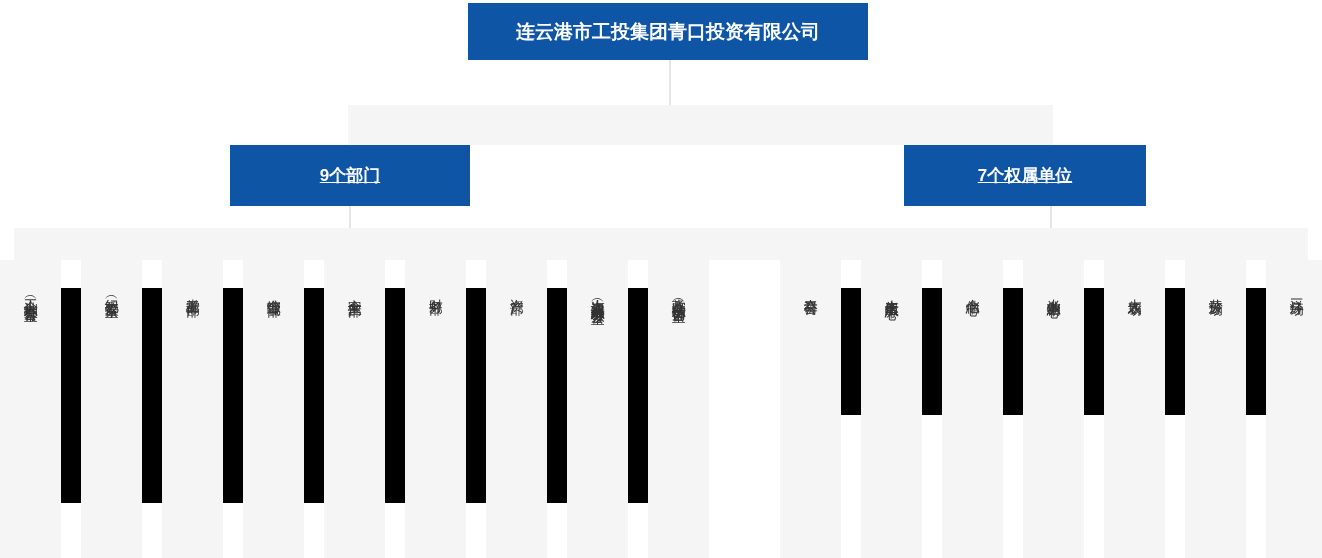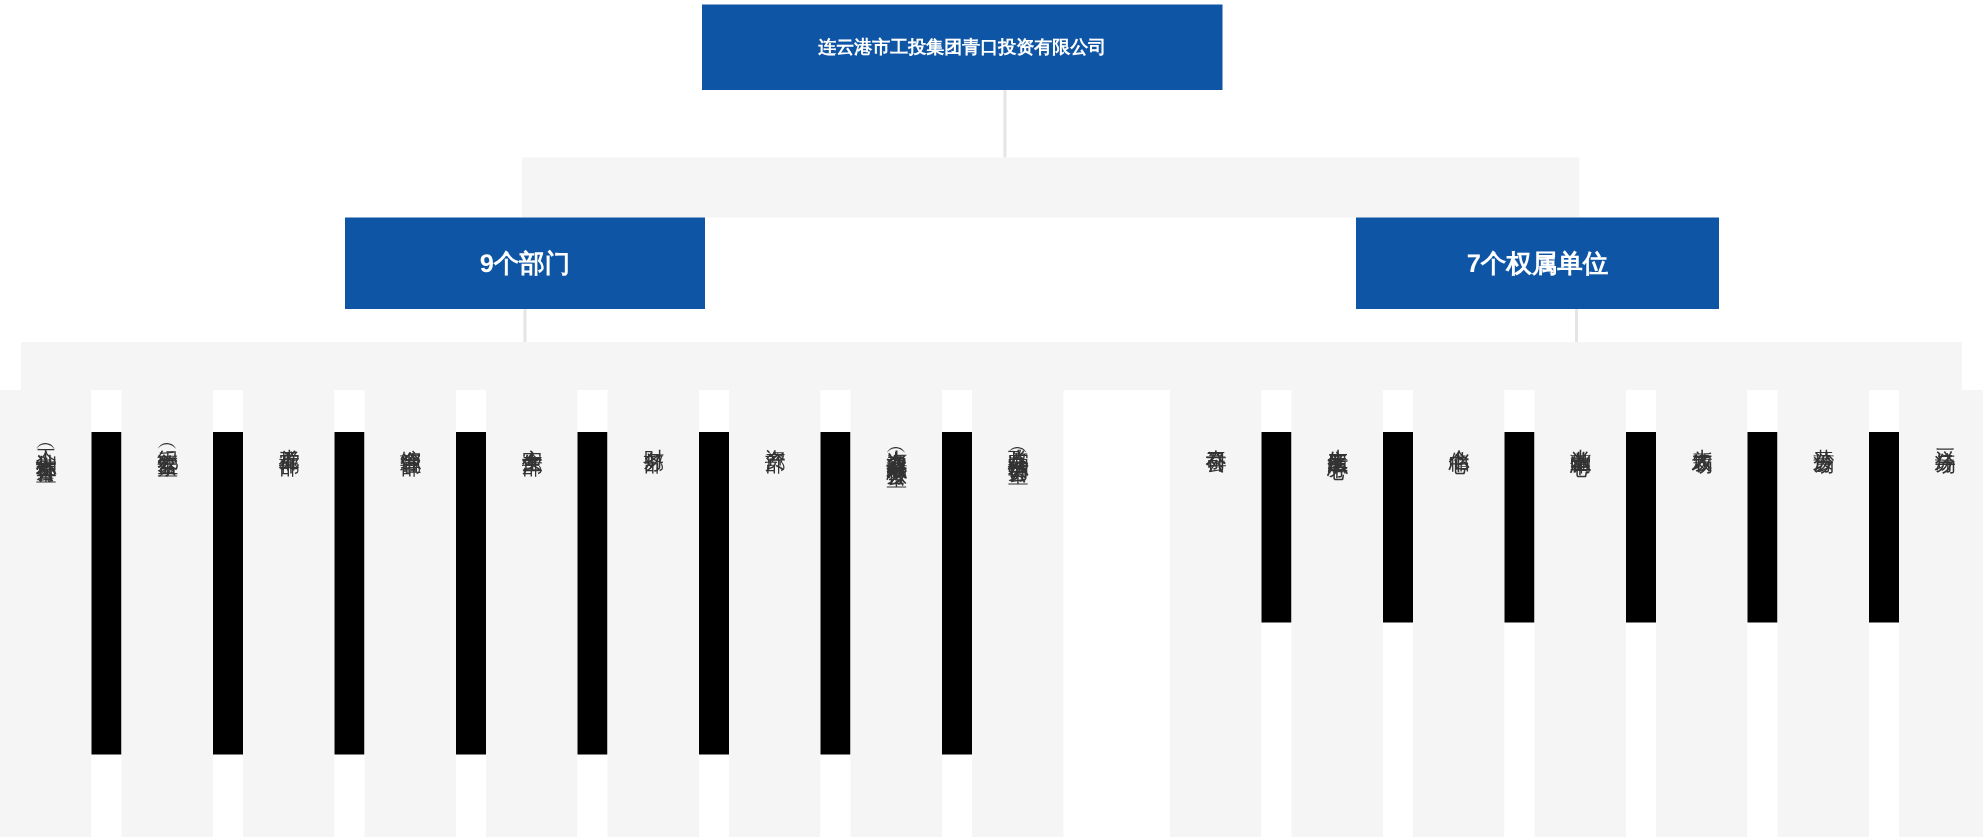--- a/index.html
+++ b/index.html
@@ -15,22 +15,22 @@
   .node {
     position: absolute;
     background: var(--primary-blue, #0f55a5);
     color: #ffffff;
     display: flex;
     align-items: center;
     justify-content: center;
     font-weight: bold;
     text-align: center;
   }
-  .root-node { left: 468px; top: 3px; width: 347px; height: 57px; font-size: 12px; }
-  .group-node { top: 145px; height: 61px; font-size: 17px; }
+  .root-node { left: 468px; top: 3px; width: 400px; height: 57px; font-size: 19px; }
+  .group-node { top: 145px; height: 61px; font-size: 17px; text-decoration: underline; }
   .group-node.departments { left: 230px; width: 240px; }
   .group-node.subsidiaries { left: 904px; width: 242px; }
 
   .band { position: absolute; background: var(--band-gray, #f5f5f5); }
   .band.level1 { left: 348px; top: 105px; width: 705px; height: 40px; }
   .band.level2 { left: 14px;  top: 228px; width: 1294px; height: 32px; }
 
   .connector { position: absolute; width: 2px; background: var(--connector-gray, #e5e5e5); }
   .connector.root-drop { left: 669px;  top: 60px;  height: 45px; }
   .connector.dept-drop { left: 349px;  top: 206px; height: 22px; }

